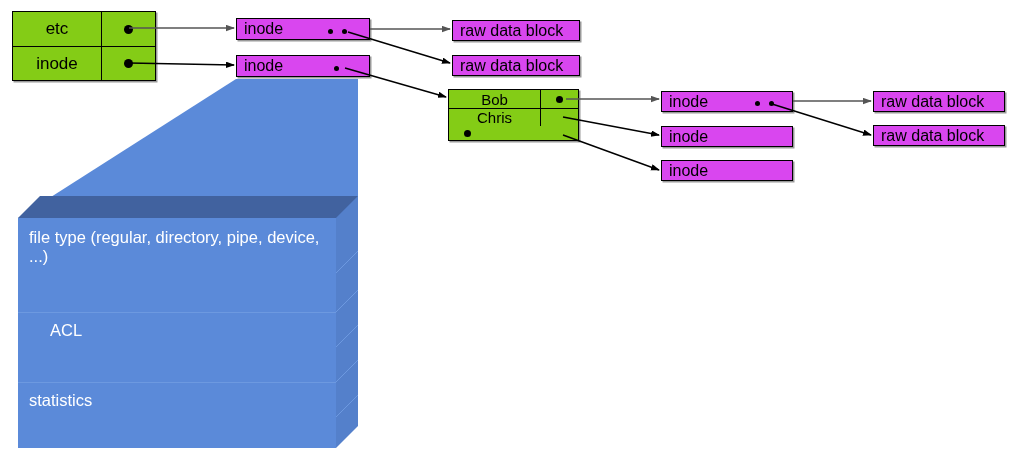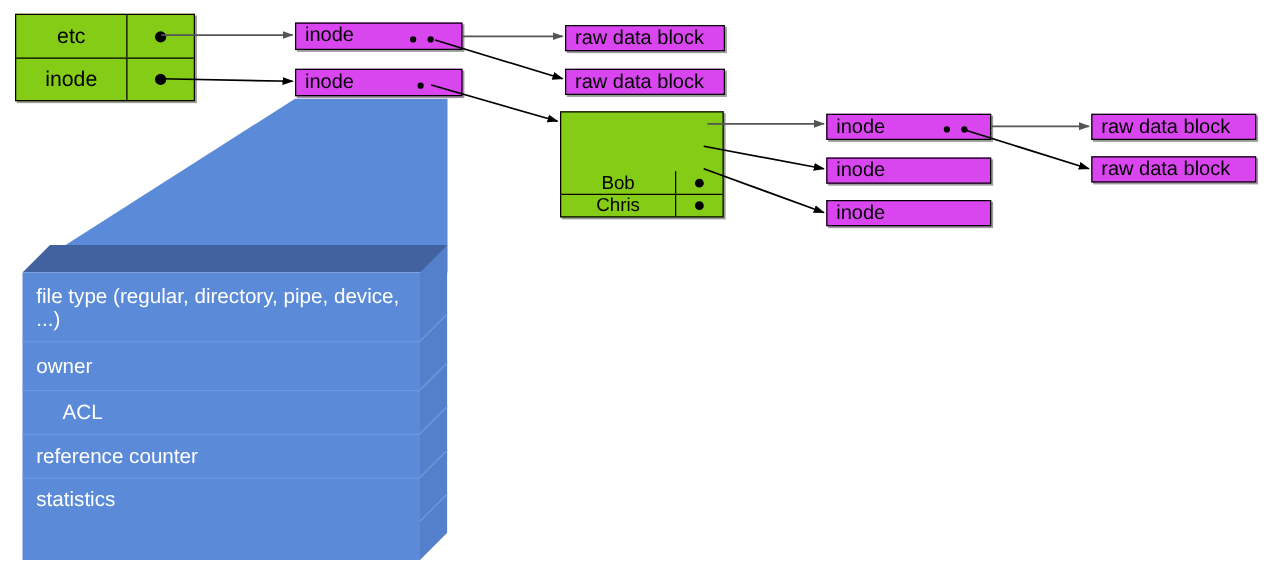--- a/index.html
+++ b/index.html
@@ -205,27 +205,27 @@
   </div>
 
   <div class="box padded" style="left:452px; top:20px; width:128px; height:21px;">
     <span>raw data block</span>
   </div>
   <div class="box padded" style="left:452px; top:55px; width:128px; height:21px;">
     <span>raw data block</span>
   </div>
 
   <div class="tbl" style="left:448px; top:89px; width:131px;">
-    <div class="tbl-row" style="height:18px;margin-top:47px;">
+    <div class="tbl-row" style="height:18px;">
       <div class="tbl-cell name" style="width:92px; height:100%; font-size:15px;">Bob</div>
       <div class="tbl-cell" style="width:36px; height:100%;">
         <span class="dot" style="width:7px;height:7px;"></span>
       </div>
     </div>
-    <div class="tbl-row" style="height:18px;">
+    <div class="tbl-row" style="height:32px;flex-direction:column;">
       <div class="tbl-cell name" style="width:92px; height:100%; font-size:15px;">Chris</div>
       <div class="tbl-cell" style="width:36px; height:100%;">
         <span class="dot" style="width:7px;height:7px;"></span>
       </div>
     </div>
   </div>
 
   <div class="box padded" style="left:661px; top:91px; width:132px; height:21px;">
     <span>inode</span>
   </div>
@@ -288,28 +288,22 @@
       <line x1="0" y1="151" x2="22" y2="129" stroke="#6d99e0" stroke-width="1"></line>
       <line x1="0" y1="186" x2="22" y2="164" stroke="#6d99e0" stroke-width="1"></line>
       <line x1="0" y1="221" x2="22" y2="199" stroke="#6d99e0" stroke-width="1"></line>
     </svg>
     <div class="blk-top"></div>
     <div class="blk-front"></div>
     <div class="blk-rows">
       <div class="blk-row" style="top:0; height:55px; align-items:flex-start; padding-top:10px;">
         <span>file type (regular, directory, pipe, device, ...)</span>
       </div>
-      <div class="blk-row" style="top:55px; height:39px;">
-        <span>owner</span>
-      </div>
       <div class="blk-row" style="top:94px; height:35px;padding-left:32px;">
         <span>ACL</span>
       </div>
-      <div class="blk-row" style="top:129px; height:35px;">
-        <span>reference counter</span>
-      </div>
       <div class="blk-row" style="top:164px; height:35px;">
         <span>statistics</span>
       </div>
     </div>
   </div>
 
 </div>
 
 </body></html>

